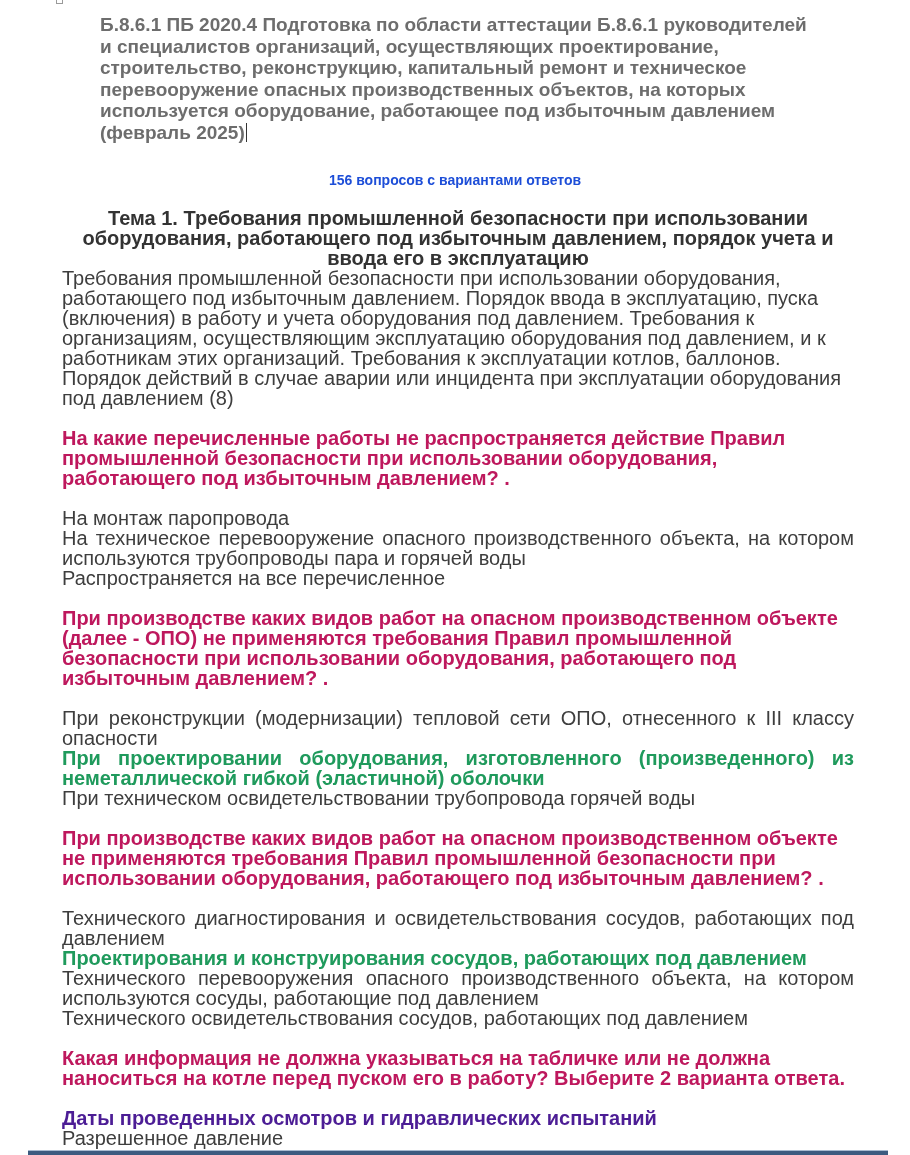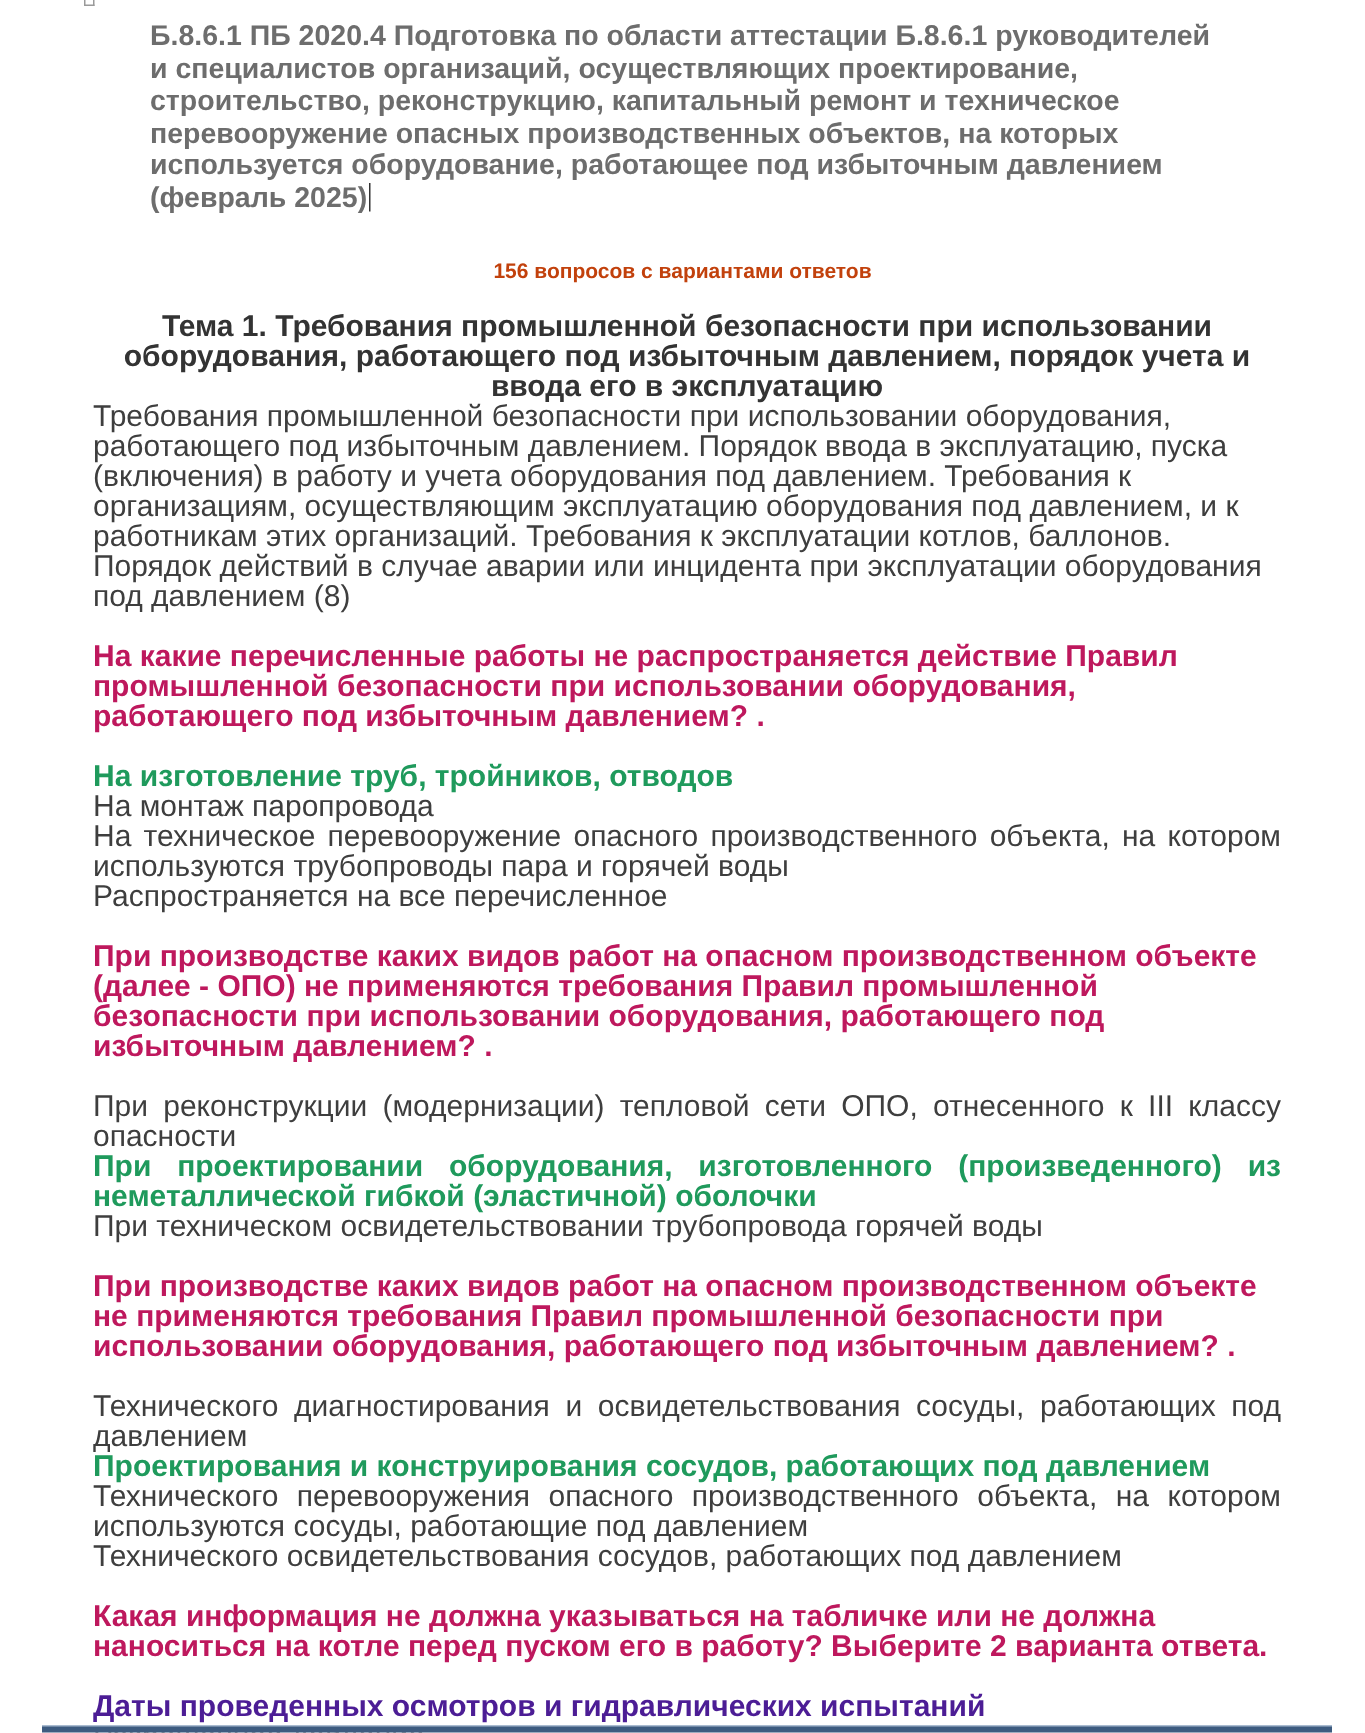--- a/index.html
+++ b/index.html
@@ -6,21 +6,21 @@
     body { width: 910px; height: 1155px; position: relative; overflow: hidden;
            font-family: "Liberation Sans", "DejaVu Sans", sans-serif; color: #3c3c3c; }
     .anchor { position: absolute; left: 56px; top: -4px; width: 7px; height: 8px;
               border: 1px solid #9a9a9a; border-top: none; box-sizing: border-box; }
     .doc-title { position: absolute; left: 100px; width: 710px; top: 14px; margin: 0;
                  text-align: left; font-size: 19px; line-height: 21.5px; font-weight: bold;
                  color: #6d6d6d; }
     .doc-title .caret { display: inline-block; width: 1px; height: 19px; background: #333;
                         vertical-align: -3px; margin-left: 1px; }
     .doc-sub { position: absolute; left: 100px; width: 710px; top: 172px; text-align: center;
-               font-size: 14px; font-weight: bold; color: #c2410c; }
+               font-size: 14px; font-weight: bold; color: #1d4ed8; }
     .content { position: absolute; left: 62px; width: 792px; top: 208px; font-size: 20px;
                line-height: 20px; }
     .topic-title { text-align: center; font-weight: bold; color: #333; margin: 0; }
     .topic-desc { color: #3e3e3e; margin: 0 0 20px 0; }
     .q { font-weight: bold; color: #be185d; margin: 0 0 20px 0; }
     .answers { margin: 0 0 20px 0; }
     .ans { color: #3e3e3e; text-align: justify; text-align-last: left; }
     .ans.correct { color: #1f9a5c; font-weight: bold; }
     .bottom-bar { position: absolute; left: 28px; width: 860px; top: 1150px; height: 5px;
                   background: #3d5b80; border-top: 1px solid #a9bbd0; }
@@ -33,40 +33,39 @@
 <h1 class="doc-title"><span>Б.8.6.1 ПБ 2020.4 Подготовка по области аттестации Б.8.6.1 руководителей и специалистов организаций, осуществляющих проектирование, строительство, реконструкцию, капитальный ремонт и техническое перевооружение опасных производственных объектов, на которых используется оборудование, работающее под избыточным давлением (февраль 2025)</span><span class="caret"></span></h1>
 <div class="doc-sub">156 вопросов с вариантами ответов</div>
 
 <div class="content">
   <p class="topic-title">Тема 1. Требования промышленной безопасности при использовании оборудования, работающего под избыточным давлением, порядок учета и ввода его в эксплуатацию</p>
   <p class="topic-desc">Требования промышленной безопасности при использовании оборудования, работающего под избыточным давлением. Порядок ввода в эксплуатацию, пуска (включения) в работу и учета оборудования под давлением. Требования к организациям, осуществляющим эксплуатацию оборудования под давлением, и к работникам этих организаций. Требования к эксплуатации котлов, баллонов. Порядок действий в случае аварии или инцидента при эксплуатации оборудования под давлением (8)</p>
 
   <div>
     <p class="q">На какие перечисленные работы не распространяется действие Правил промышленной безопасности при использовании оборудования, работающего под избыточным давлением? .</p>
     <div class="answers">
-      <div class="ans correct" style="color: rgb(31, 154, 92);">На изготовление труб, тройников, отводов</div>
       <div class="ans">На монтаж паропровода</div>
       <div class="ans">На техническое перевооружение опасного производственного объекта, на котором используются трубопроводы пара и горячей воды</div>
       <div class="ans">Распространяется на все перечисленное</div>
     </div>
   </div>
 
   <div>
     <p class="q">При производстве каких видов работ на опасном производственном объекте (далее - ОПО) не применяются требования Правил промышленной безопасности при использовании оборудования, работающего под избыточным давлением? .</p>
     <div class="answers">
       <div class="ans">При реконструкции (модернизации) тепловой сети ОПО, отнесенного к III классу опасности</div>
       <div class="ans correct" style="color: rgb(31, 154, 92);">При проектировании оборудования, изготовленного (произведенного) из неметаллической гибкой (эластичной) оболочки</div>
       <div class="ans">При техническом освидетельствовании трубопровода горячей воды</div>
     </div>
   </div>
 
   <div>
     <p class="q">При производстве каких видов работ на опасном производственном объекте не применяются требования Правил промышленной безопасности при использовании оборудования, работающего под избыточным давлением? .</p>
     <div class="answers">
-      <div class="ans">Технического диагностирования и освидетельствования сосуды, работающих под давлением</div>
+      <div class="ans">Технического диагностирования и освидетельствования сосудов, работающих под давлением</div>
       <div class="ans correct" style="color: rgb(31, 154, 92);">Проектирования и конструирования сосудов, работающих под давлением</div>
       <div class="ans">Технического перевооружения опасного производственного объекта, на котором используются сосуды, работающие под давлением</div>
       <div class="ans">Технического освидетельствования сосудов, работающих под давлением</div>
     </div>
   </div>
 
   <div>
     <p class="q">Какая информация не должна указываться на табличке или не должна наноситься на котле перед пуском его в работу? Выберите 2 варианта ответа.</p>
     <div class="answers">
       <div class="ans correct" style="color: #4c1d95;">Даты проведенных осмотров и гидравлических испытаний</div>

